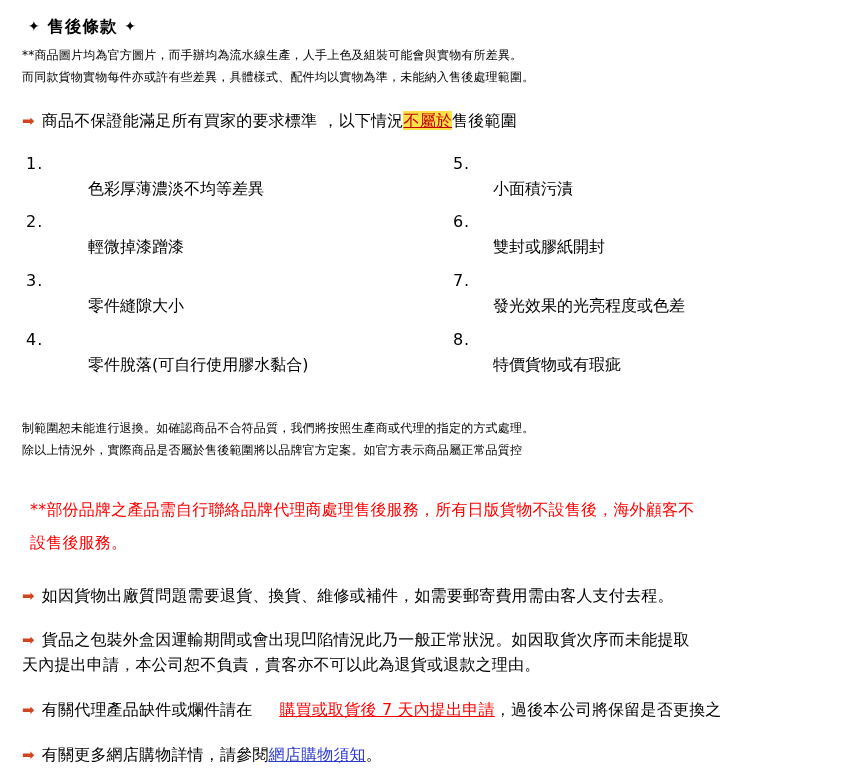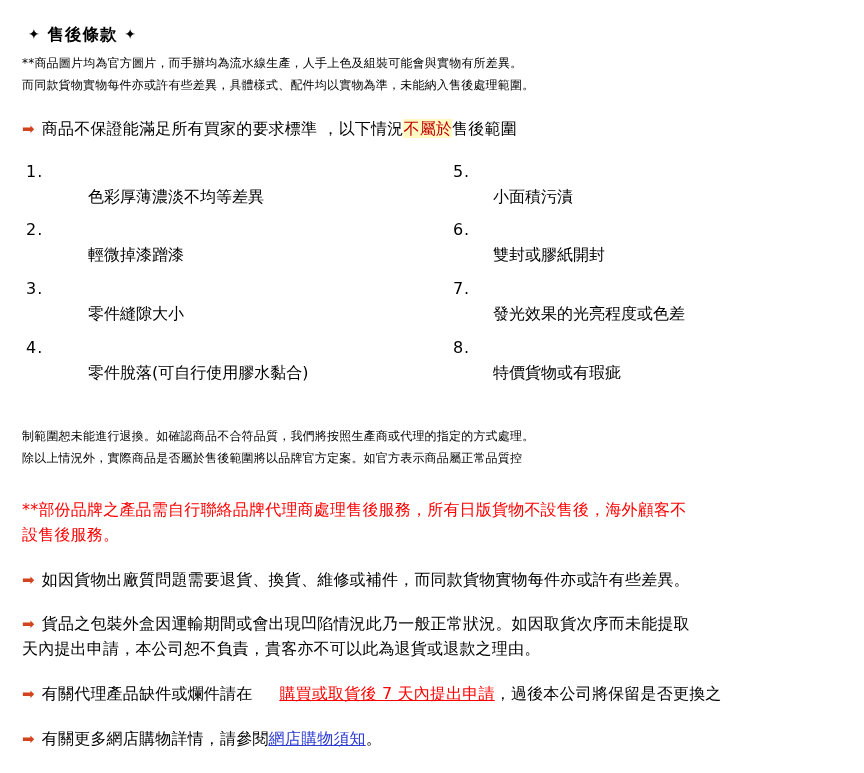--- a/index.html
+++ b/index.html
@@ -10,21 +10,21 @@
   body {
     width: 864px;
     height: 773px;
     font-family: "DejaVu Sans", "Liberation Sans", sans-serif;
     color: #000000;
     font-size: 16px;
     line-height: 1.55;
     overflow: hidden;
   }
   .page {
-    padding: 22px 14px 0 22px;
+    padding: 14px 14px 0 22px;
     box-sizing: border-box;
     width: 864px;
   }
   .title {
     font-size: 16.5px;
     font-weight: bold;
     letter-spacing: 1px;
     margin: 0 0 6px 6px;
     white-space: nowrap;
   }
@@ -44,23 +44,24 @@
     font-size: 16px;
     letter-spacing: 0.2px;
   }
   .arrow {
     color: #d2431f;
     font-size: 15px;
     margin-right: 7px;
     vertical-align: 0px;
   }
   .hl {
-    background: #fef9c3;
+    background: #fde047;
     color: #c00000;
     font-weight: normal;
+    text-decoration: underline;
   }
   .listwrap {
     display: flex;
     margin-top: 18px;
     margin-left: 4px;
   }
   .col {
     width: 430px;
   }
   .col.right { width: 400px; }
@@ -75,21 +76,21 @@
     letter-spacing: 1px;
   }
   .col.right .li .num {
     width: 40px;
     flex: 0 0 40px;
   }
   .li .txt { flex: 1 1 auto; margin-top: 25px; }
   .red-block {
     color: #ff0000;
     font-size: 16px;
-    margin: 0;
+    margin: 8px;
     letter-spacing: 0.2px;
   }
   .redlink {
     color: #ff0000;
     text-decoration: underline;
     margin-left: 27px;
   }
   .bluelink {
     color: #2b3ad1;
     text-decoration: underline;
@@ -161,21 +162,21 @@
   <p class="para">除以上情況外，實際商品是否屬於售後範圍將以品牌官方定案。如官方表示商品屬正常品質控</p>
 
   <div class="spacer-lg"></div>
 
   <p class="red-block">**部份品牌之產品需自行聯絡品牌代理商處理售後服務，所有日版貨物不設售後，海外顧客不</p>
   <p class="red-block">設售後服務。</p>
 
   <div class="spacer-md"></div>
 
   <p class="arrow-line">
-    <span class="arrow">➡</span><span>如因貨物出廠質問題需要退貨、換貨、維修或補件，而同款貨物實物每件亦或許有些差異。</span>
+    <span class="arrow">➡</span><span>如因貨物出廠質問題需要退貨、換貨、維修或補件，如需要郵寄費用需由客人支付去程。</span>
   </p>
 
   <div class="spacer-md"></div>
 
   <p class="arrow-line">
     <span class="arrow">➡</span><span>貨品之包裝外盒因運輸期間或會出現凹陷情況此乃一般正常狀況。如因取貨次序而未能提取</span>
   </p>
   <p class="arrow-line para2">天內提出申請，本公司恕不負責，貴客亦不可以此為退貨或退款之理由。</p>
 
   <div class="spacer-md"></div>

